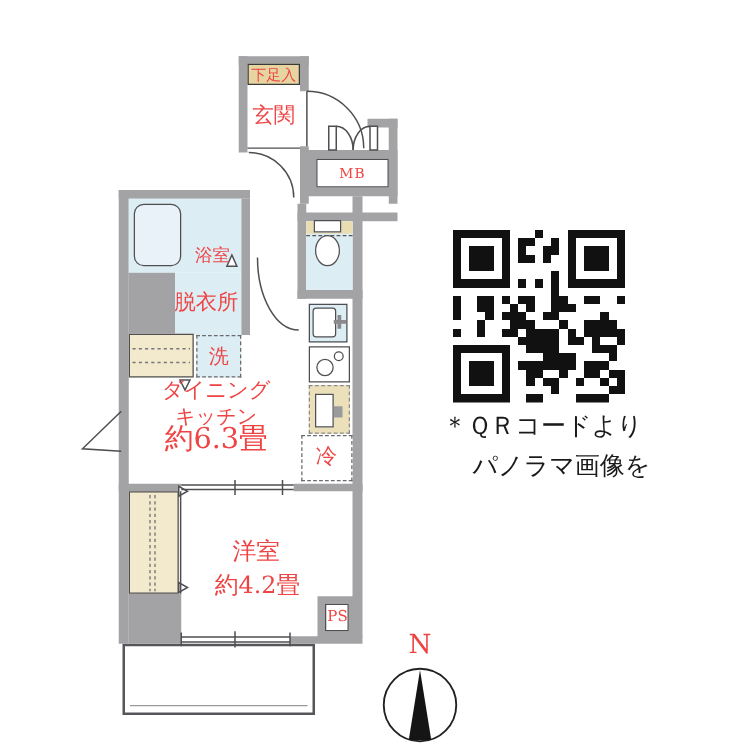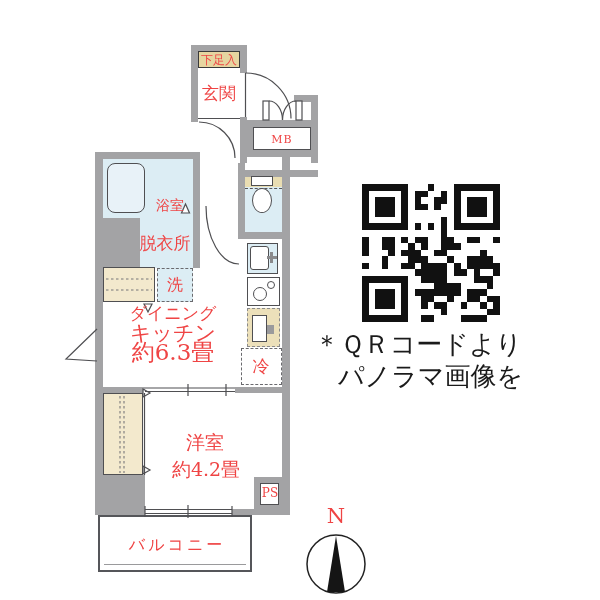--- a/index.html
+++ b/index.html
@@ -2,22 +2,22 @@
 <html><head>
 <meta charset="utf-8">
 <style>
   html,body{margin:0;padding:0;background:#fff;}
   .canvas{position:relative;width:600px;height:600px;background:#ffffff;overflow:hidden;
           font-family:"DejaVu Serif","Liberation Serif",serif;}
   .wall{position:absolute;background:#a3a3a5;}
   .box{position:absolute;box-sizing:border-box;}
   .lbl{position:absolute;transform:translate(-50%,-50%);color:#ef4444;white-space:nowrap;
        line-height:1;font-family:"DejaVu Serif","Liberation Serif",serif;}
-  .cap{position:absolute;color:#1a1a1a;font-size:26px;line-height:1;white-space:nowrap;
-       font-family:Liberation Sans, sans-serif;}
+  .cap{position:absolute;color:#1a1a1a;font-size:20px;line-height:1;white-space:nowrap;
+       font-family:Liberation Sans, sans-serif;margin-left:40px;}
   svg.overlay{position:absolute;left:0;top:0;pointer-events:none;}
 </style>
 </head>
 <body>
 
 <div class="canvas">
 
   <div class="wall" style="left:191px;top:45px;width:56px;height:7px"></div>
   <div class="wall" style="left:191px;top:45px;width:7px;height:77px"></div>
   <div class="wall" style="left:240px;top:45px;width:7px;height:28px"></div>
@@ -118,27 +118,26 @@
     </g>
   </svg>
 
   <div class="lbl" style="left:219px;top:60px;font-size:12px">下足入</div>
   <div class="lbl" style="left:219px;top:93px;font-size:17px">玄関</div>
   <div class="lbl" style="left:282px;top:139px;font-size:11px;letter-spacing:1px">MB</div>
   <div class="lbl" style="left:170px;top:205px;font-size:14px">浴室</div>
   <div class="lbl" style="left:165px;top:243px;font-size:17px">脱衣所</div>
   <div class="lbl" style="left:175px;top:285px;font-size:16px">洗</div>
   <div class="lbl" style="left:173px;top:313px;font-size:17px">ダイニング</div>
-  <div class="lbl" style="left:173px;top:333px;font-size:21px">キッチン</div>
+  <div class="lbl" style="left:173px;top:333px;font-size:16px">キッチン</div>
   <div class="lbl" style="left:173px;top:352px;font-size:23px">約6.3畳</div>
   <div class="lbl" style="left:261px;top:366px;font-size:17px">冷</div>
   <div class="lbl" style="left:205px;top:442px;font-size:19px">洋室</div>
   <div class="lbl" style="left:206px;top:469px;font-size:19px">約4.2畳</div>
   <div class="lbl" style="left:270px;top:493px;font-size:12px">PS</div>
-  <div class="lbl" style="left:177px;top:545px;font-size:16px;letter-spacing:3px">バルコニー</div>
 
   <svg class="overlay" id="qr-svg" style="left:362px;top:184px" width="138" height="138" viewBox="0 0 21 21" shape-rendering="crispEdges">
     <rect x="0" y="0" width="21" height="21" fill="#ffffff"></rect>
     <path fill="#111111" d="M0,0h1v1h-1zM1,0h1v1h-1zM2,0h1v1h-1zM3,0h1v1h-1zM4,0h1v1h-1zM5,0h1v1h-1zM6,0h1v1h-1zM10,0h1v1h-1zM14,0h1v1h-1zM15,0h1v1h-1zM16,0h1v1h-1zM17,0h1v1h-1zM18,0h1v1h-1zM19,0h1v1h-1zM20,0h1v1h-1zM0,1h1v1h-1zM6,1h1v1h-1zM8,1h1v1h-1zM9,1h1v1h-1zM12,1h1v1h-1zM14,1h1v1h-1zM20,1h1v1h-1zM0,2h1v1h-1zM2,2h1v1h-1zM3,2h1v1h-1zM4,2h1v1h-1zM6,2h1v1h-1zM8,2h1v1h-1zM11,2h1v1h-1zM12,2h1v1h-1zM14,2h1v1h-1zM16,2h1v1h-1zM17,2h1v1h-1zM18,2h1v1h-1zM20,2h1v1h-1zM0,3h1v1h-1zM2,3h1v1h-1zM3,3h1v1h-1zM4,3h1v1h-1zM6,3h1v1h-1zM8,3h1v1h-1zM9,3h1v1h-1zM11,3h1v1h-1zM14,3h1v1h-1zM16,3h1v1h-1zM17,3h1v1h-1zM18,3h1v1h-1zM20,3h1v1h-1zM0,4h1v1h-1zM2,4h1v1h-1zM3,4h1v1h-1zM4,4h1v1h-1zM6,4h1v1h-1zM14,4h1v1h-1zM16,4h1v1h-1zM17,4h1v1h-1zM18,4h1v1h-1zM20,4h1v1h-1zM0,5h1v1h-1zM6,5h1v1h-1zM12,5h1v1h-1zM14,5h1v1h-1zM20,5h1v1h-1zM0,6h1v1h-1zM1,6h1v1h-1zM2,6h1v1h-1zM3,6h1v1h-1zM4,6h1v1h-1zM5,6h1v1h-1zM6,6h1v1h-1zM8,6h1v1h-1zM10,6h1v1h-1zM12,6h1v1h-1zM14,6h1v1h-1zM15,6h1v1h-1zM16,6h1v1h-1zM17,6h1v1h-1zM18,6h1v1h-1zM19,6h1v1h-1zM20,6h1v1h-1zM12,7h1v1h-1zM0,8h1v1h-1zM3,8h1v1h-1zM4,8h1v1h-1zM6,8h1v1h-1zM8,8h1v1h-1zM9,8h1v1h-1zM12,8h1v1h-1zM13,8h1v1h-1zM16,8h1v1h-1zM17,8h1v1h-1zM20,8h1v1h-1zM0,9h1v1h-1zM3,9h1v1h-1zM4,9h1v1h-1zM7,9h1v1h-1zM9,9h1v1h-1zM12,9h1v1h-1zM13,9h1v1h-1zM14,9h1v1h-1zM0,10h1v1h-1zM4,10h1v1h-1zM6,10h1v1h-1zM7,10h1v1h-1zM8,10h1v1h-1zM11,10h1v1h-1zM12,10h1v1h-1zM18,10h1v1h-1zM3,11h1v1h-1zM7,11h1v1h-1zM8,11h1v1h-1zM9,11h1v1h-1zM13,11h1v1h-1zM16,11h1v1h-1zM17,11h1v1h-1zM18,11h1v1h-1zM19,11h1v1h-1zM0,12h1v1h-1zM3,12h1v1h-1zM6,12h1v1h-1zM7,12h1v1h-1zM9,12h1v1h-1zM10,12h1v1h-1zM11,12h1v1h-1zM12,12h1v1h-1zM14,12h1v1h-1zM16,12h1v1h-1zM17,12h1v1h-1zM18,12h1v1h-1zM19,12h1v1h-1zM20,12h1v1h-1zM8,13h1v1h-1zM9,13h1v1h-1zM10,13h1v1h-1zM11,13h1v1h-1zM12,13h1v1h-1zM14,13h1v1h-1zM15,13h1v1h-1zM17,13h1v1h-1zM20,13h1v1h-1zM0,14h1v1h-1zM1,14h1v1h-1zM2,14h1v1h-1zM3,14h1v1h-1zM4,14h1v1h-1zM5,14h1v1h-1zM6,14h1v1h-1zM9,14h1v1h-1zM10,14h1v1h-1zM11,14h1v1h-1zM12,14h1v1h-1zM17,14h1v1h-1zM18,14h1v1h-1zM19,14h1v1h-1zM0,15h1v1h-1zM6,15h1v1h-1zM11,15h1v1h-1zM12,15h1v1h-1zM13,15h1v1h-1zM14,15h1v1h-1zM19,15h1v1h-1zM0,16h1v1h-1zM2,16h1v1h-1zM3,16h1v1h-1zM4,16h1v1h-1zM6,16h1v1h-1zM8,16h1v1h-1zM9,16h1v1h-1zM10,16h1v1h-1zM11,16h1v1h-1zM12,16h1v1h-1zM13,16h1v1h-1zM14,16h1v1h-1zM16,16h1v1h-1zM17,16h1v1h-1zM18,16h1v1h-1zM0,17h1v1h-1zM2,17h1v1h-1zM3,17h1v1h-1zM4,17h1v1h-1zM6,17h1v1h-1zM9,17h1v1h-1zM10,17h1v1h-1zM13,17h1v1h-1zM16,17h1v1h-1zM17,17h1v1h-1zM19,17h1v1h-1zM20,17h1v1h-1zM0,18h1v1h-1zM2,18h1v1h-1zM3,18h1v1h-1zM4,18h1v1h-1zM6,18h1v1h-1zM9,18h1v1h-1zM11,18h1v1h-1zM12,18h1v1h-1zM15,18h1v1h-1zM18,18h1v1h-1zM20,18h1v1h-1zM0,19h1v1h-1zM6,19h1v1h-1zM12,19h1v1h-1zM19,19h1v1h-1zM20,19h1v1h-1zM0,20h1v1h-1zM1,20h1v1h-1zM2,20h1v1h-1zM3,20h1v1h-1zM4,20h1v1h-1zM5,20h1v1h-1zM6,20h1v1h-1zM9,20h1v1h-1zM10,20h1v1h-1zM15,20h1v1h-1zM16,20h1v1h-1zM17,20h1v1h-1zM18,20h1v1h-1z"></path>
   </svg>
 
   <div class="cap" style="left:314px;top:331px">＊ＱＲコードより</div>
   <div class="cap" style="left:338px;top:363px">パノラマ画像を</div>
 
   <div class="lbl" style="left:336px;top:516px;font-size:21px">N</div>

